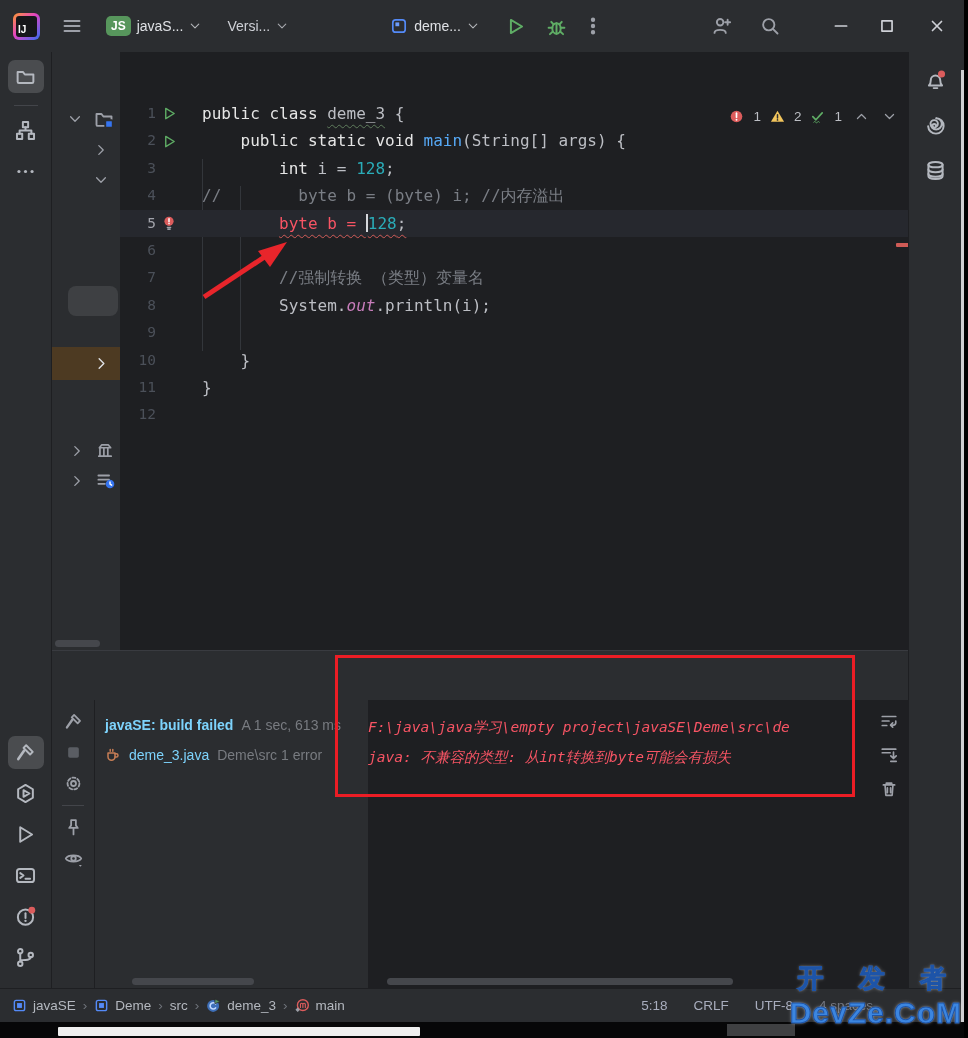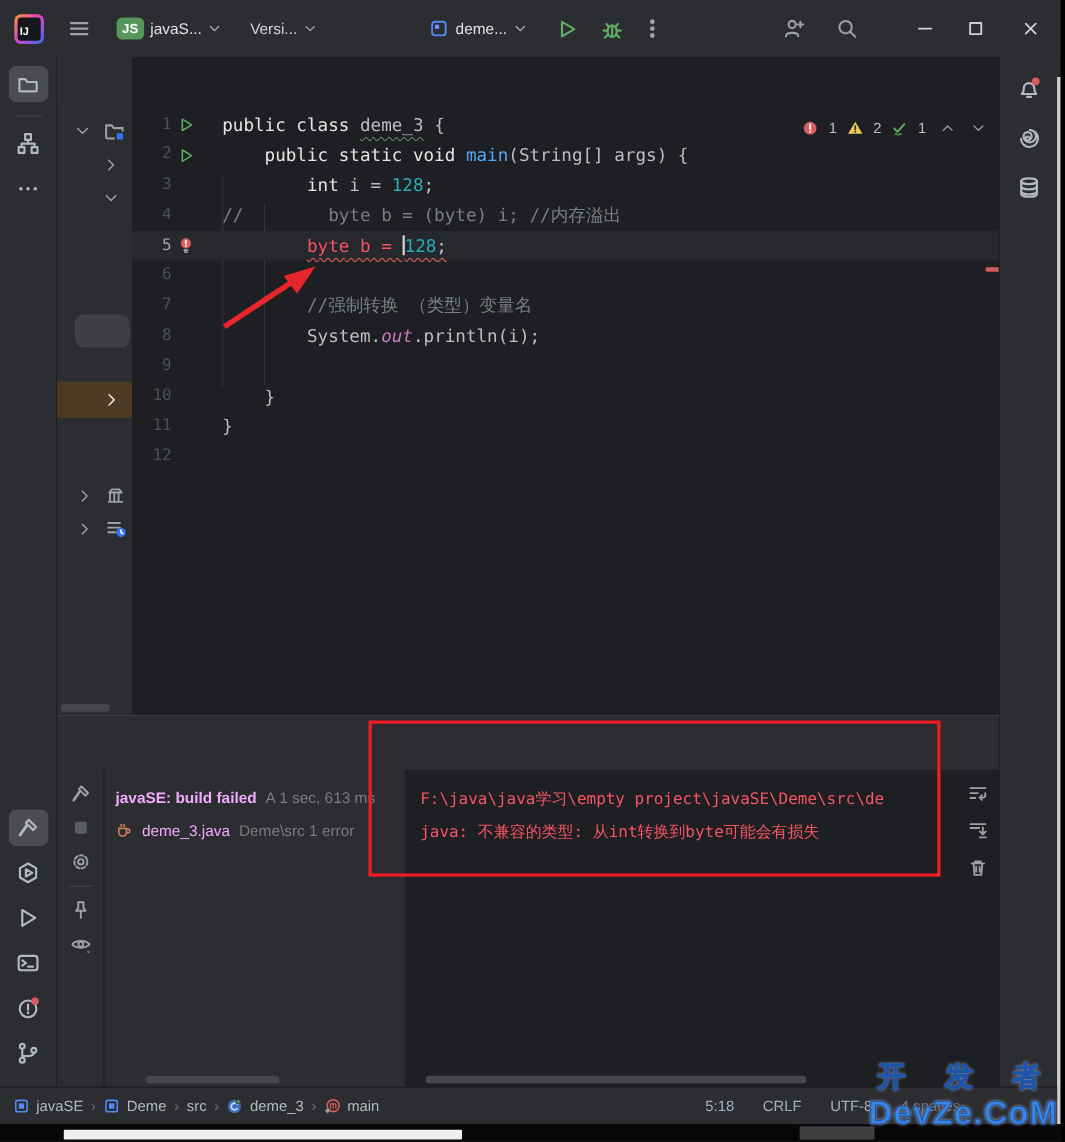--- a/index.html
+++ b/index.html
@@ -94,28 +94,28 @@
     color:#DFE1E5; font-size:14px; padding:0 4px; }
   .btab::after { content:""; position:absolute; left:-6px; right:-6px; bottom:0; height:3px;
     background:#6F737A; border-radius:2px; }
   #buildbody { position:absolute; left:0; top:49px; right:0; bottom:0; display:flex; }
   #buildtools { width:43px; border-right:1px solid #1E1F22; display:flex; flex-direction:column;
     align-items:center; padding-top:12px; gap:12px; color:#9DA0A8; }
   #buildtools .ic { width:19px; height:19px; }
   #buildtools .div { width:22px; height:1px; background:#43454A; }
   #buildtree { width:273px; position:relative; padding-top:10px; font-size:14px; }
   .trow { display:flex; align-items:center; gap:8px; height:30px; padding-left:10px; color:#BCBEC4; white-space:nowrap; overflow:hidden; }
-  .trow .main { color:#f0abfc; }
+  .trow .main { color:#7dd3fc; }
   .trow .main.b { font-weight:bold; }
   .trow .sub { color:#787B80; }
   .trow .ic { width:16px; height:16px; }
   .trow.sel { background:#393B40; border-radius:6px; margin-left:30px; padding-left:8px; width:240px; }
   #console { flex:1; background:#1E1F22; position:relative; font-family:"DejaVu Sans Mono",monospace;
     font-size:14.5px; color:#F75464; overflow:hidden; }
-  .conline { white-space:pre; line-height:30px; padding-left:14px; width:494px; overflow:hidden; }
+  .conline { white-space:pre; line-height:30px; width:494px; overflow:hidden;font-style:italic; }
   #console .contools { position:absolute; right:10px; top:12px; display:flex; flex-direction:column;
     gap:16px; color:#9DA0A8; }
   #console .contools .ic { width:18px; height:18px; }
   .hthumb { position:absolute; height:7px; border-radius:4px; background:#45474C; }
 
   
   #statusbar { position:absolute; left:0; top:988px; width:961px; height:34px; background:#2B2D30;
     border-top:1px solid #1E1F22; display:flex; align-items:center; font-size:13.5px; color:#B4B8BF; }
   #crumbs { display:flex; align-items:center; gap:7px; margin-left:12px; }
   .crumb { display:flex; align-items:center; gap:6px;justify-content:flex-end; }

